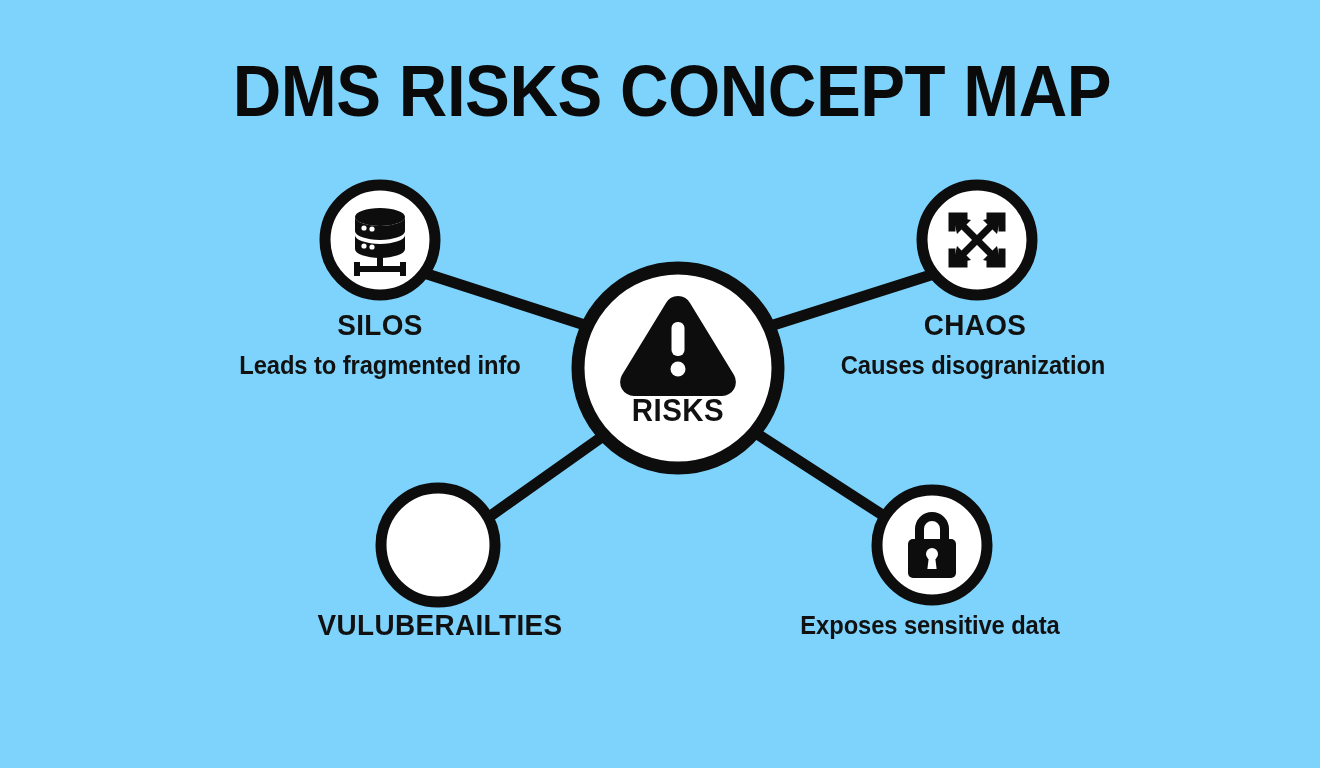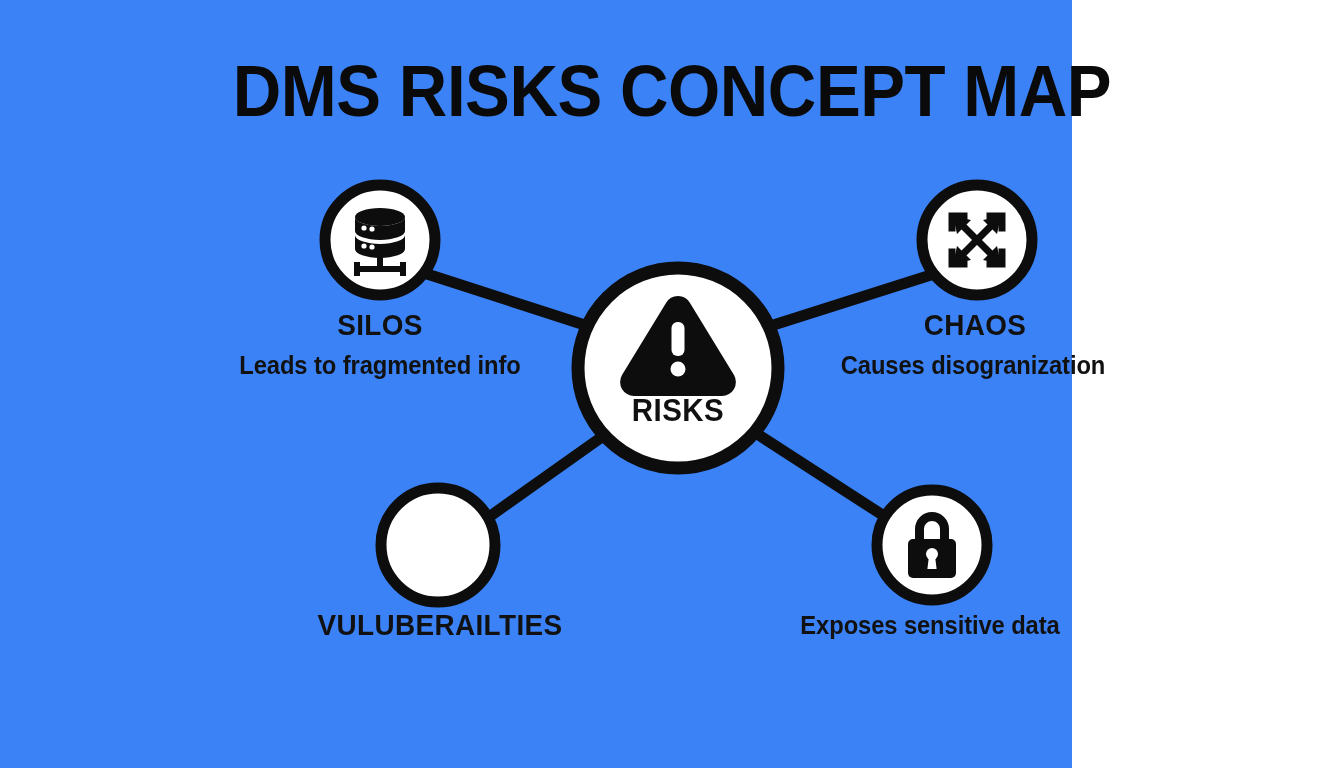--- a/index.html
+++ b/index.html
@@ -11,23 +11,23 @@
     width: 1344px;
     height: 768px;
     overflow: hidden;
     font-family: "Liberation Sans", "DejaVu Sans", sans-serif;
     color: #0d0d0d;
     position: relative;
   }
   #canvas {
     position: absolute;
     inset: 0;
-    width: 1072px;
+    width: 1320px;
     height: 768px;
-    background: #3b82f6;
+    background: #7dd3fc;
     text-decoration: underline;
   }
   .page-title {
     position: absolute;
     left: 0;
     top: 52px;
     width: 1344px;
     text-align: center;
     font-size: 73px;
     line-height: 78px;

